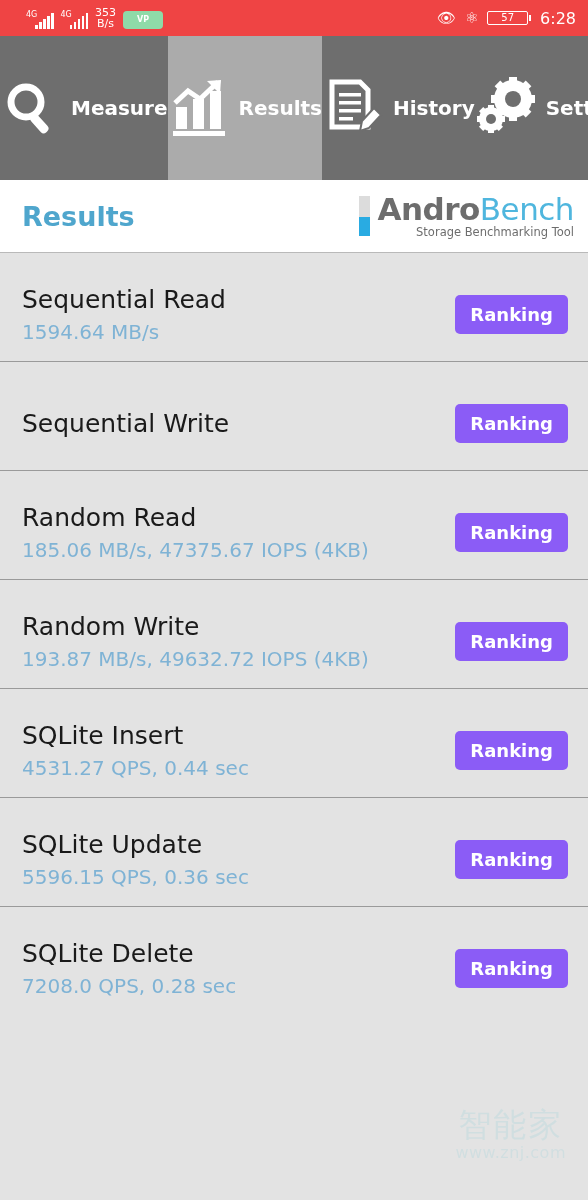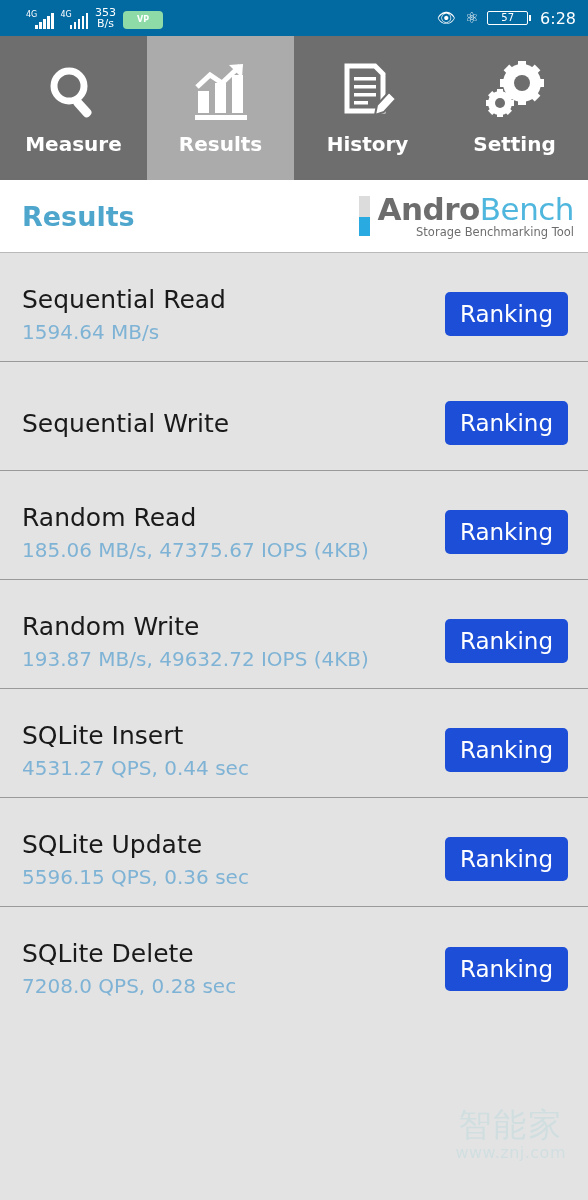--- a/index.html
+++ b/index.html
@@ -6,21 +6,21 @@
   html,body { width:588px; height:1200px; }
   body {
     font-family:"DejaVu Sans", sans-serif;
     background:#E3E3E3;
     overflow:hidden;
     position:relative;
   }
 
   
   .statusbar {
-    height:36px; background:#0369a1; color:#fff;
+    height:36px; background:#ef4444; color:#fff;
     display:flex; align-items:center; justify-content:space-between;
     padding:0 12px; font-size:13px;
   }
   .sb-left { display:flex; align-items:flex-end; gap:7px; padding-left:14px; }
   .sb-right { display:flex; align-items:center; gap:9px; }
   .signal { position:relative; display:flex; align-items:flex-end; height:17px; }
   .signal .g { font-size:8px; line-height:8px; position:absolute; top:-1px; left:0; }
   .bars { display:flex; align-items:flex-end; gap:1.5px; margin-left:9px; }
   .bars i { display:block; width:2.5px; background:#fff; }
   .bars i:nth-child(1){height:4px}
@@ -42,21 +42,21 @@
     border:1.5px solid #fff; border-radius:2px;
     font-size:10px; padding:0 13px; line-height:12px; letter-spacing:0;
   }
   .battery .tip { width:2px; height:6px; background:#fff; margin-left:1px; }
   .clock { font-size:16px; }
 
   
   .tabbar { display:flex; height:144px; }
   .tab {
     flex:1; background:#6E6E6E; color:#fff;
-    display:flex; flex-direction:column; align-items:center; justify-content:center;
+    display:flex; flex-direction:row; align-items:center; justify-content:center;
     gap:9px; cursor:pointer;
   }
   .tab.active { background:#ABABAB; }
   .tab .tab-label { font-size:20px; font-weight:bold; }
   .tab .tab-icon { height:62px; display:flex; align-items:center; justify-content:center; }
   .tab .tab-icon svg { display:block; }
 
   
   .header {
     height:73px; background:#fff;
@@ -81,22 +81,22 @@
     height:95px; position:relative;
     display:flex; align-items:center; justify-content:space-between;
     padding:0 20px 0 22px;
     border-bottom:1px solid #9A9A9A;
     margin-top:14px;
   }
   .row-texts { display:flex; flex-direction:column; gap:6px; }
   .row-title { font-size:25px; color:#1A1A1A; }
   .row-value { font-size:20px; color:#7FB3D5; }
   .rank-btn {
-    background:#1d4ed8; color:#fff; border:none; border-radius:5px;
-    font-size:23px; font-weight:normal; padding:9px 15px; cursor:pointer;
+    background:#8b5cf6; color:#fff; border:none; border-radius:5px;
+    font-size:18px; font-weight:bold; padding:9px 15px; cursor:pointer;
     font-family:"DejaVu Sans", sans-serif;
   }
 
   
   .watermark {
     position:absolute; right:22px; bottom:38px;
     display:flex; flex-direction:column; align-items:center;
     opacity:0.45; pointer-events:none;
   }
   .wm-cn { font-size:33px; color:#BBD9DE; letter-spacing:2px; line-height:36px; }

